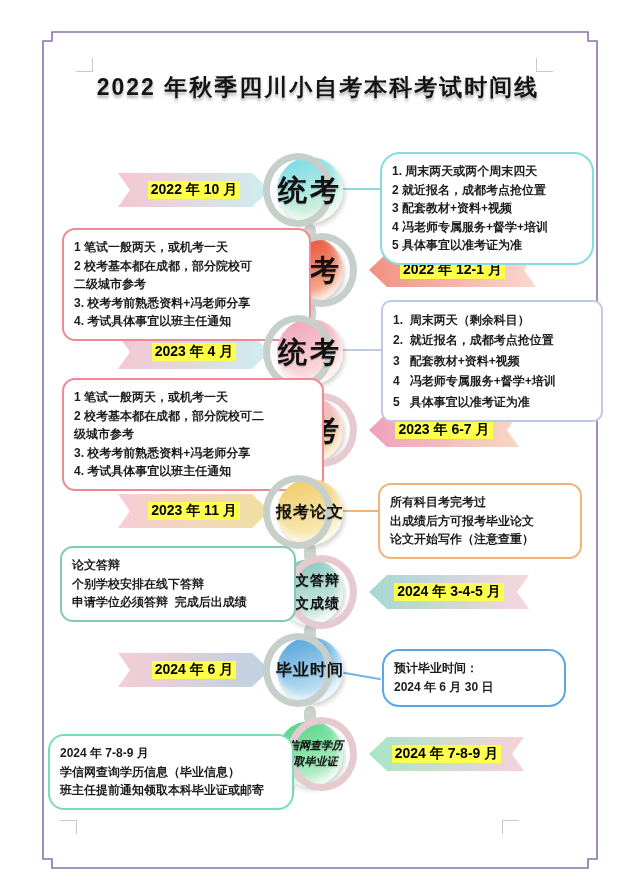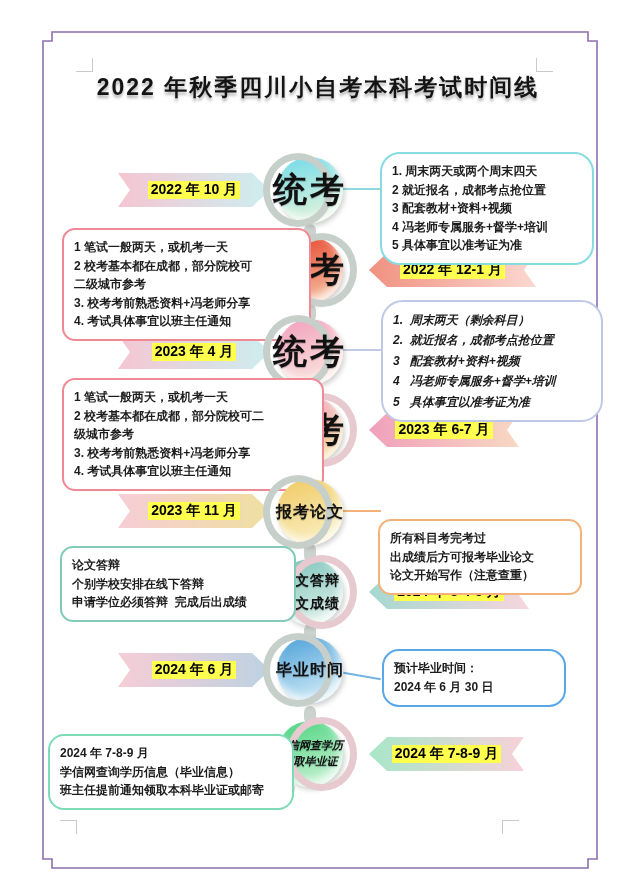--- a/index.html
+++ b/index.html
@@ -47,34 +47,34 @@
   .g0{background:linear-gradient(165deg,#7edde8 10%,#e2f4da 90%);}
   .g1{background:linear-gradient(160deg,#e8543a 15%,#f6c6a6 95%);}
   .g2{background:linear-gradient(160deg,#f2a6c0 10%,#fae6de 90%);}
   .g3{background:linear-gradient(160deg,#f2aecd 10%,#f3d892 90%);}
   .g4{background:linear-gradient(160deg,#f1cd6d 10%,#faf0c2 90%);}
   .g5{background:linear-gradient(160deg,#87c8bf 10%,#dcefe8 90%);}
   .g6{background:linear-gradient(160deg,#5aa8dc 10%,#d3ecf7 90%);}
   .g7{background:linear-gradient(160deg,#5cd88c 15%,#c8f2d4 90%);}
   .nl{font-family:"Liberation Serif","DejaVu Serif",serif;font-weight:bold;color:#111;
       white-space:nowrap;line-height:1.25;text-shadow:0 1px 1px rgba(0,0,0,.25);}
-  .nl-big{font-size:34px;letter-spacing:3px;}
+  .nl-big{font-size:29px;letter-spacing:3px;}
   .nl-mid{font-size:16px;letter-spacing:1px;}
   .nl-sm{font-size:14px;letter-spacing:1px;margin:3px 0;}
   .nl-xs{font-size:11px;font-style:italic;margin:1px 0;}
 
   
   .box{position:absolute;background:#fff;z-index:2;padding:8px 10px;
        font-size:12px;font-weight:bold;color:#1c1c1c;line-height:1.55;}
   .box div{white-space:pre-wrap;}
   .bx0{border:2px solid #86dce0;border-radius:20px;}
   .bx1{border:2px solid #ef8a94;border-radius:13px;}
-  .bx2{border:2px solid #bfc8e6;border-radius:22px;line-height:1.7;font-style:italic;}
+  .bx2{border:2px solid #bfc8e6;border-radius:10px;line-height:1.7;}
   .bx3{border:2px solid #ef8a94;border-radius:13px;}
-  .bx4{border:2px solid #f2b27a;border-radius:13px;margin-top:36px;}
+  .bx4{border:2px solid #f2b27a;border-radius:13px;}
   .bx5{border:2px solid #82cbb8;border-radius:13px;}
   .bx6{border:2px solid #5aa7e8;border-radius:17px;line-height:1.6;}
   .bx7{border:2px solid #7cdcb4;border-radius:16px;}
 
   
   .conn{position:absolute;height:0;border-top:2px solid;z-index:1;}
   .nub{position:absolute;width:12px;height:18px;border-radius:6px;background:#ccd3cf;z-index:0;left:304px;}
   .tail{position:absolute;width:38px;height:20px;border:0;border-bottom:6px solid #d6ccd2;
         border-radius:50%;transform:rotate(-28deg);z-index:0;}
 </style>

